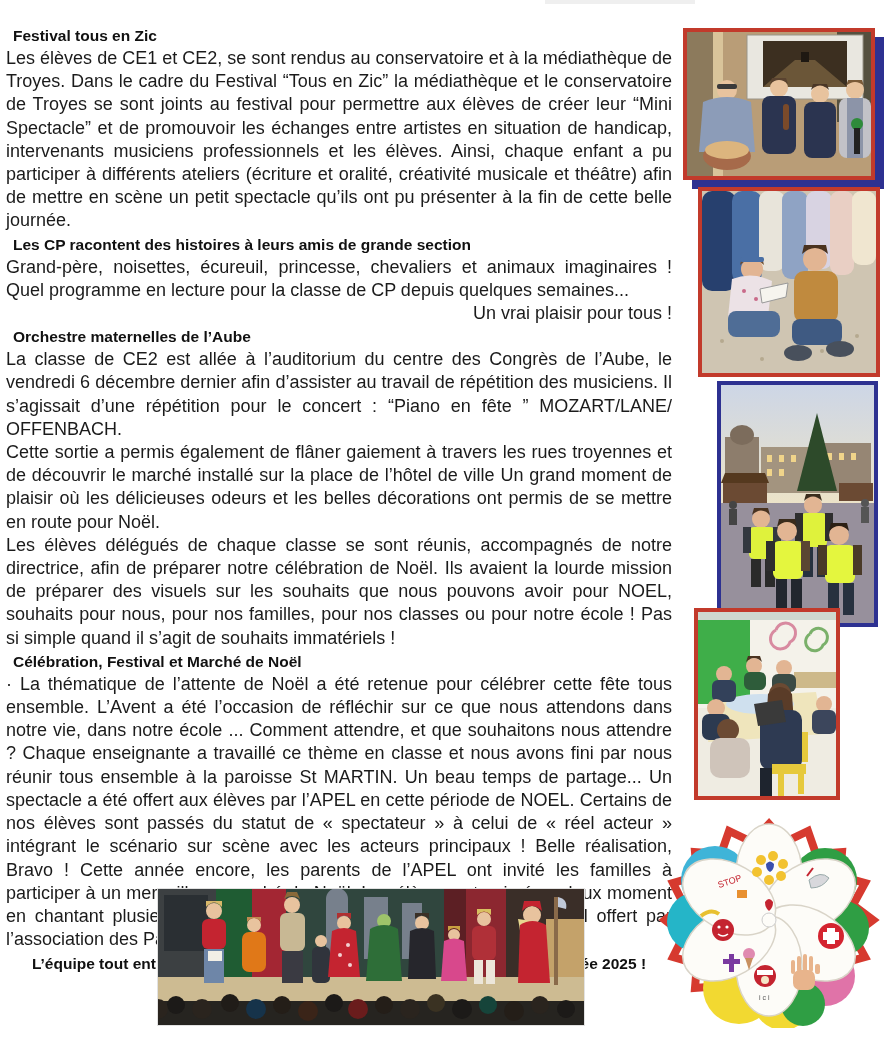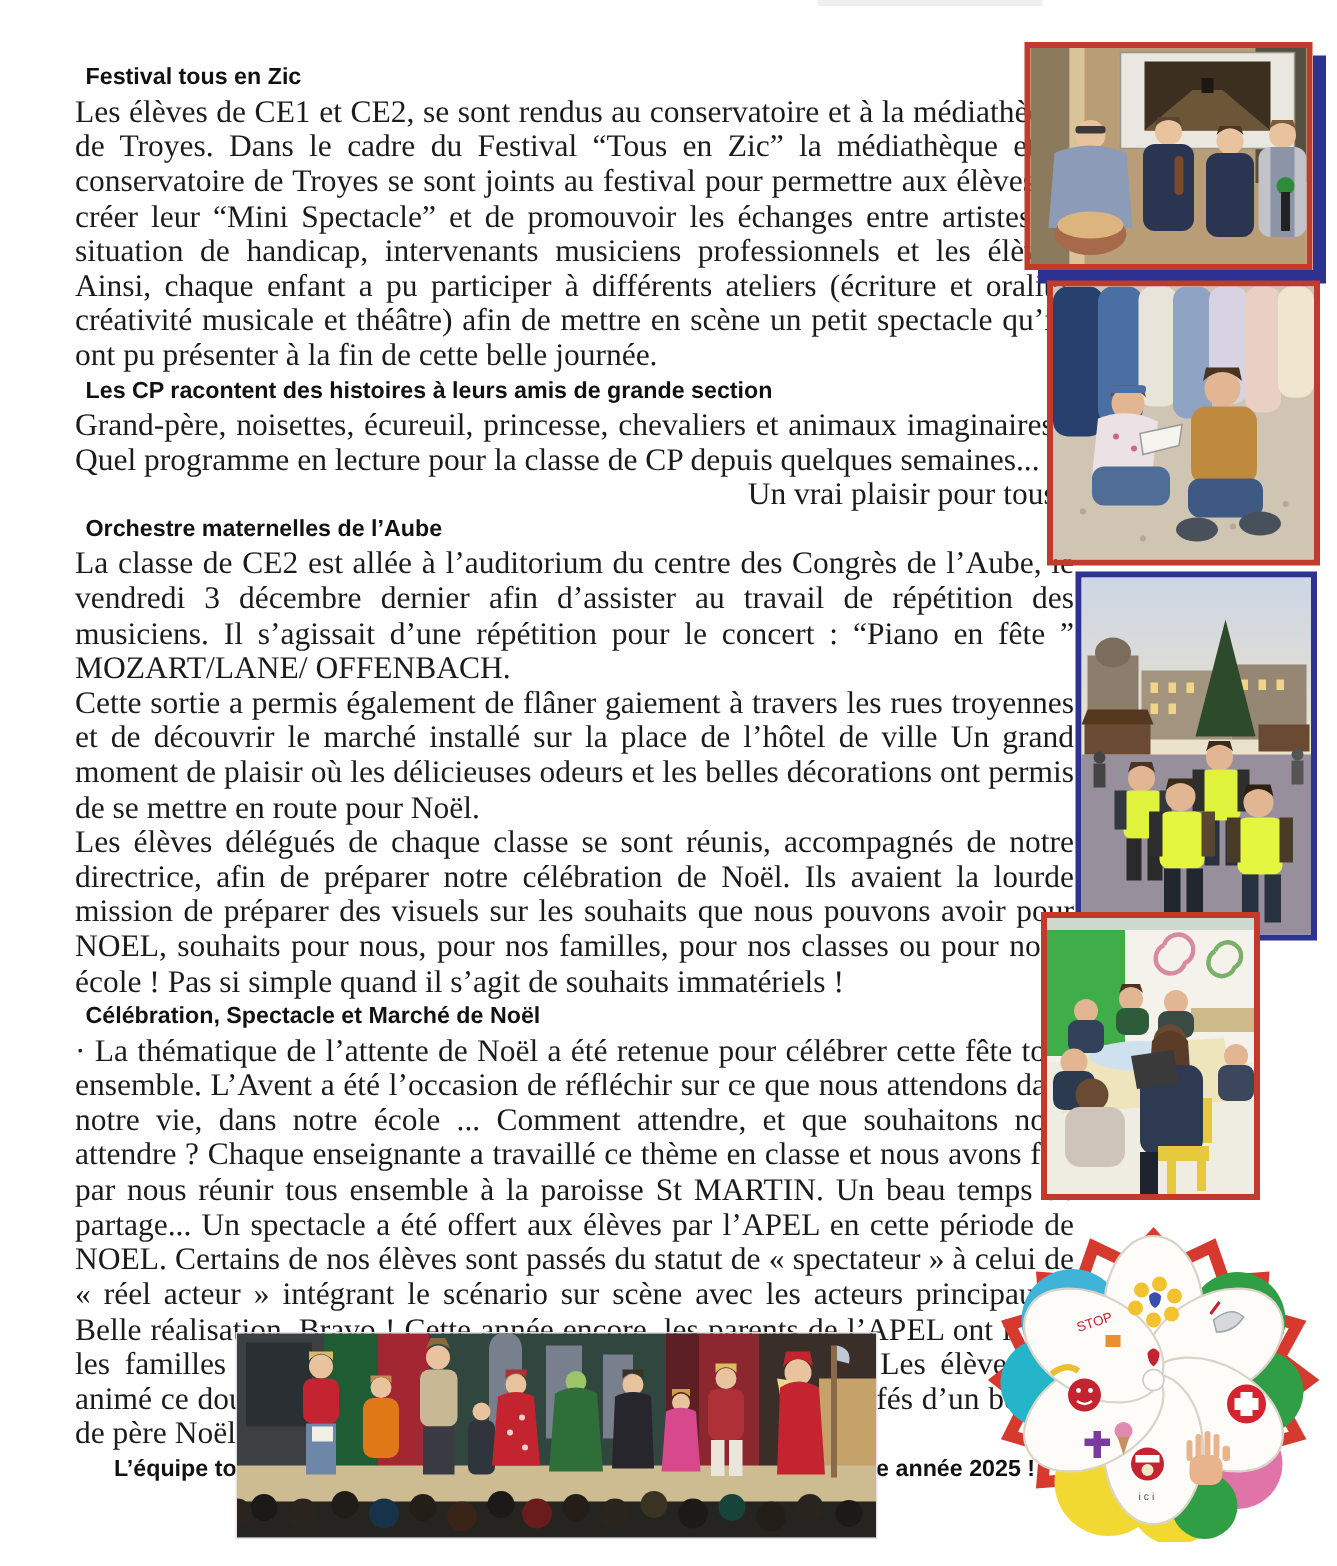--- a/index.html
+++ b/index.html
@@ -1,26 +1,26 @@
 <!DOCTYPE html>
 <html><head>
 <meta charset="utf-8">
 <style>
   html,body{margin:0;padding:0;background:#fff;}
   #page{
     position:relative;width:891px;height:1044px;background:#fff;overflow:hidden;
     font-family:"Liberation Sans",sans-serif;color:#151515;
   }
   #scan-artifact{position:absolute;left:545px;top:0;width:150px;height:4px;background:#efefef;}
-  #text-col{position:absolute;left:6px;top:40px;width:666px;margin-left:44px;}
+  #text-col{position:absolute;left:6px;top:24px;width:666px;}
   .section h3{
     margin:0;padding:0 0 0 7px;font-size:15.5px;line-height:23px;font-weight:bold;color:#111;
   }
   .section p{
-    margin:0;font-size:21px;line-height:23.2px;text-align:justify;color:#1b1b1b;font-family:Liberation Serif, serif;
+    margin:0;font-size:18px;line-height:23.2px;text-align:justify;color:#1b1b1b;
   }
   .section p.nojustify{text-align:right;}
   #closing-line{
     margin:1px 0 0 0;font-size:15.5px;line-height:23px;font-weight:bold;text-align:center;color:#111;
   }
   .photo{position:absolute;box-sizing:content-box;}
   .photo svg{display:block;}
   #photo-festival{left:683px;top:28px;border:4px solid #c23a2b;box-shadow:9px 9px 0 0 #2d3191;}
   #photo-cp{left:698px;top:187px;border:4px solid #c23a2b;}
   #photo-marche{left:717px;top:381px;border:4px solid #2d3191;}
@@ -43,30 +43,30 @@
     </div>
 
     <div class="section">
       <h3>Les CP racontent des histoires à leurs amis de grande section</h3>
       <p>Grand-père, noisettes, écureuil, princesse, chevaliers et animaux imaginaires ! Quel programme en lecture pour la classe de CP depuis quelques semaines...</p>
       <p class="nojustify">Un vrai plaisir pour tous !</p>
     </div>
 
     <div class="section">
       <h3>Orchestre maternelles de l’Aube</h3>
-      <p>La classe de CE2 est allée à l’auditorium du centre des Congrès de l’Aube, le vendredi 3 décembre dernier afin d’assister au travail de répétition des musiciens. Il s’agissait d’une répétition pour le concert : “Piano en fête ” MOZART/LANE/ OFFENBACH.</p>
+      <p>La classe de CE2 est allée à l’auditorium du centre des Congrès de l’Aube, le vendredi 6 décembre dernier afin d’assister au travail de répétition des musiciens. Il s’agissait d’une répétition pour le concert : “Piano en fête ” MOZART/LANE/ OFFENBACH.</p>
       <p>Cette sortie a permis également de flâner gaiement à travers les rues troyennes et de découvrir le marché installé sur la place de l’hôtel de ville Un grand moment de plaisir où les délicieuses odeurs et les belles décorations ont permis de se mettre en route pour Noël.</p>
     </div>
 
     <div class="section">
       <p>Les élèves délégués de chaque classe se sont réunis, accompagnés de notre directrice, afin de préparer notre célébration de Noël. Ils avaient la lourde mission de préparer des visuels sur les souhaits que nous pouvons avoir pour NOEL, souhaits pour nous, pour nos familles, pour nos classes ou pour notre école ! Pas si simple quand il s’agit de souhaits immatériels !</p>
     </div>
 
     <div class="section">
-      <h3>Célébration, Spectacle et Marché de Noël</h3>
+      <h3>Célébration, Festival et Marché de Noël</h3>
       <p>· La thématique de l’attente de Noël a été retenue pour célébrer cette fête tous ensemble. L’Avent a été l’occasion de réfléchir sur ce que nous attendons dans notre vie, dans notre école ... Comment attendre, et que souhaitons nous attendre ? Chaque enseignante a travaillé ce thème en classe et nous avons fini par nous réunir tous ensemble à la paroisse St MARTIN. Un beau temps de partage... Un spectacle a été offert aux élèves par l’APEL en cette période de NOEL. Certains de nos élèves sont passés du statut de « spectateur » à celui de « réel acteur » intégrant le scénario sur scène avec les acteurs principaux ! Belle réalisation, Bravo ! Cette année encore, les parents de l’APEL ont invité les familles à participer à un merveilleux marché de Noël. Les élèves ont animé ce doux moment en chantant plusieurs airs de Noël, coiffés d’un bonnet de père Noël offert par l’association des Parents d’élèves.</p>
     </div>
 
     <p id="closing-line">L’équipe tout entière de Sainte JULE vous souhaite une belle et douce année 2025 !</p>
   </div>
 
   <div class="photo" id="photo-festival">
     <svg width="184" height="144" viewBox="0 0 184 144">
       <rect width="184" height="144" fill="#b99d77"></rect>
       <rect x="0" y="0" width="26" height="144" fill="#8c7a5c"></rect>

